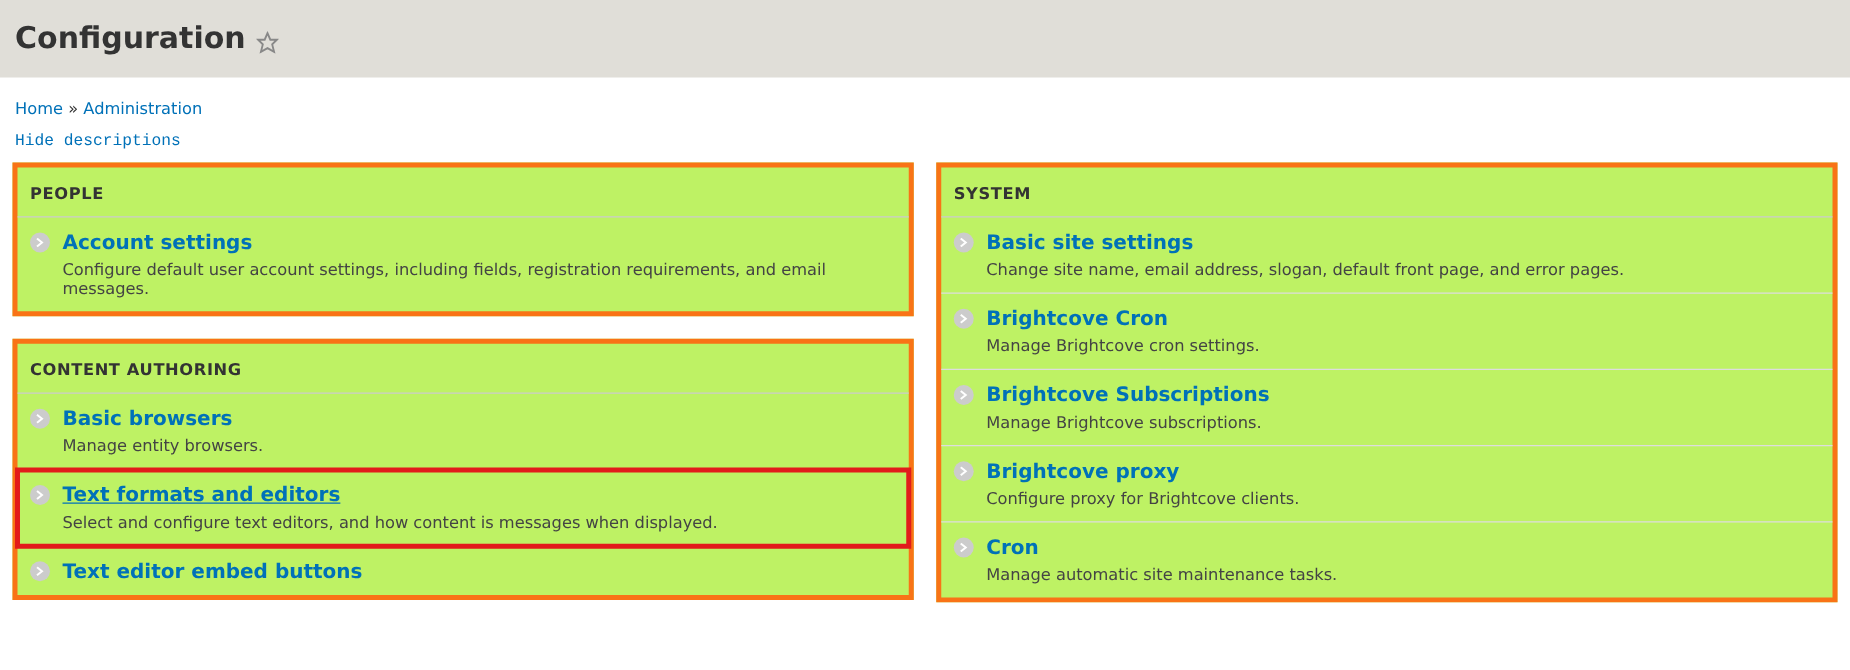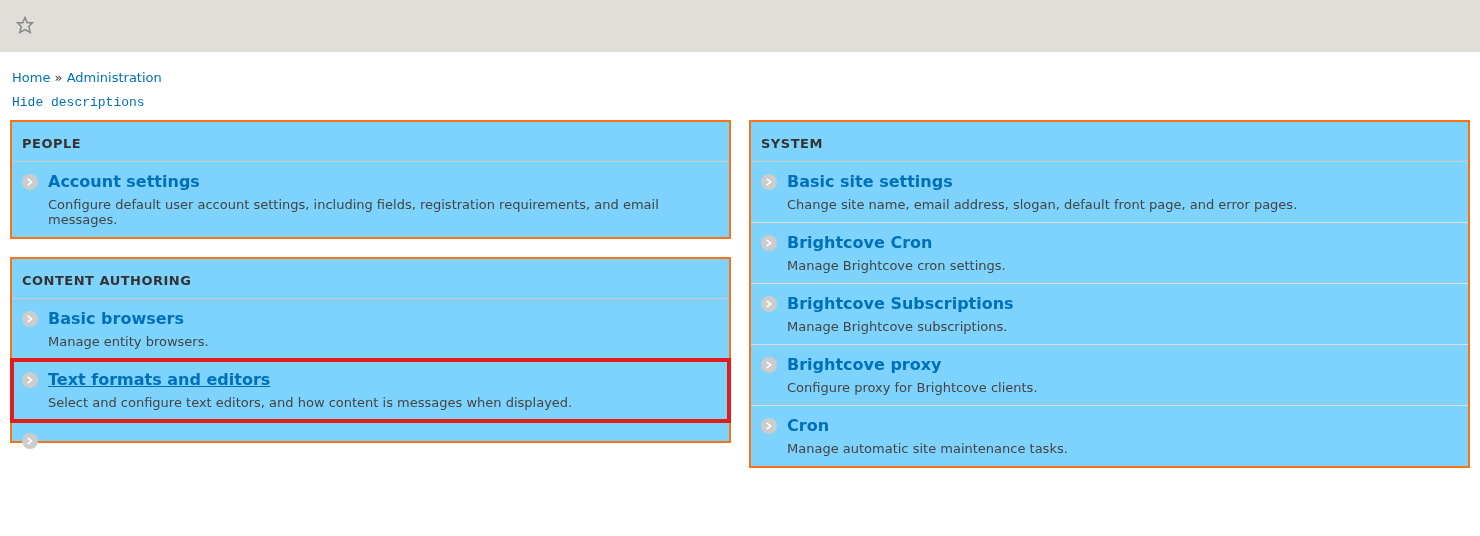--- a/index.html
+++ b/index.html
@@ -47,22 +47,22 @@
     gap: 18px;
     padding: 0 10px;
   }
   .col {
     flex: 1;
     display: flex;
     flex-direction: column;
     gap: 18px;
   }
   .panel {
-    border: 2px solid #f97316;
-    background: #7dd3fc;
+    border: 4px solid #f97316;
+    background: #bef264;
   }
   .panel-title {
     font-weight: bold;
     font-size: 13px;
     letter-spacing: 0.5px;
     color: #333;
     padding: 14px 10px 10px 10px;
     border-bottom: 1px solid #ccc;
     text-transform: uppercase;
   }
@@ -99,20 +99,21 @@
   .highlight {
     outline: 4px solid #e21b1b;
     outline-offset: -2px;
   }
   .item.highlight a.item-link { text-decoration: underline; }
 </style>
 </head>
 <body>
 
 <div class="header-bar">
+  <h1>Configuration</h1>
   <span class="star-icon">
     <svg viewBox="0 0 24 24" fill="none" stroke="#888" stroke-width="2">
       <polygon points="12,2 15,9 22,9 17,14 19,22 12,18 5,22 7,14 2,9 9,9"></polygon>
     </svg>
   </span>
 </div>
 
 <div class="breadcrumbs">
   <a href="#">Home</a>
   <span>»</span>
@@ -161,20 +162,21 @@
         <a href="#" class="item-link">Text formats and editors</a>
         <div class="item-desc">Select and configure text editors, and how content is messages when displayed.</div>
       </div>
 
       <div class="item">
         <span class="arrow-icon">
           <svg viewBox="0 0 10 10">
               <path d="M2 1 L7 5 L2 9" fill="none" stroke="#fff" stroke-width="2"></path>
             </svg>
         </span>
+        <a href="#" class="item-link">Text editor embed buttons</a>
       </div>
     </div>
 
   </div>
 
   <div class="col">
     <div class="panel">
       <div class="panel-title">SYSTEM</div>
 
       <div class="item">

